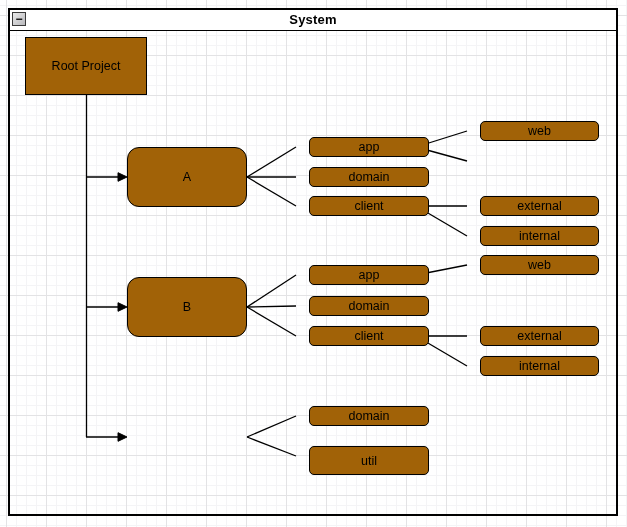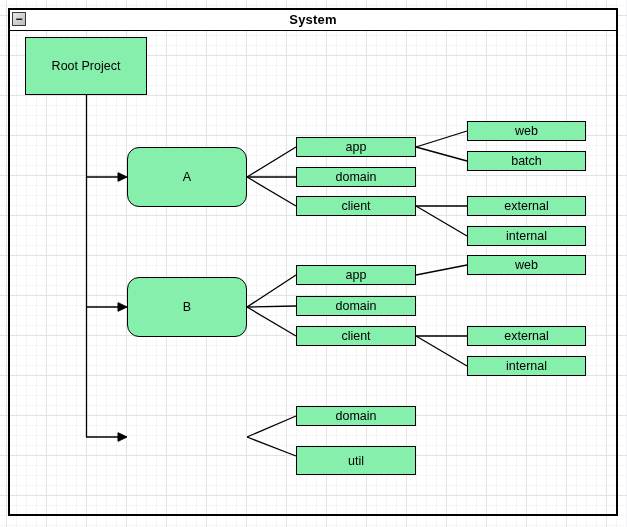--- a/index.html
+++ b/index.html
@@ -31,26 +31,26 @@
   }
   .collapse-btn{
     position:absolute;left:2px;top:2px;width:14px;height:14px;
     background:linear-gradient(135deg,#e9e9e9,#b9b9bd);
     border:1px solid #3a3a3a;box-sizing:border-box;
     display:flex;align-items:center;justify-content:center;
     font-size:12px;line-height:10px;font-weight:bold;cursor:pointer;
   }
   
   .node{
-    position:absolute;background:#86efac;border:1.4px solid #000;
+    position:absolute;background:#a16207;border:1.4px solid #000;
     box-sizing:border-box;display:flex;align-items:center;justify-content:center;
     font-size:12.5px;white-space:nowrap;cursor:default;
   }
   .big{border-radius:12px;}
-  .small{border-radius:0;}
+  .small{border-radius:5px;margin-left:13px;}
   .sharp{border-radius:0;}
   svg.wires{position:absolute;left:0;top:0;width:627px;height:527px;pointer-events:none;}
   svg.wires line{stroke:#000;stroke-width:1.3;}
   svg.wires polygon{fill:#000;stroke:#000;}
 </style>
 </head>
 <body>
 
 <div class="canvas">
 
@@ -86,21 +86,20 @@
   <div class="node sharp" style="left:25px;top:37px;width:122px;height:58px">Root Project</div>
 
   <div class="node big" style="left:127px;top:147px;width:120px;height:60px">A</div>
   <div class="node big" style="left:127px;top:277px;width:120px;height:60px">B</div>
 
   <div class="node small" style="left:296px;top:137px;width:120px;height:20px">app</div>
   <div class="node small" style="left:296px;top:167px;width:120px;height:20px">domain</div>
   <div class="node small" style="left:296px;top:196px;width:120px;height:20px">client</div>
 
   <div class="node small" style="left:467px;top:121px;width:119px;height:20px">web</div>
-  <div class="node small" style="left:467px;top:151px;width:119px;height:20px">batch</div>
   <div class="node small" style="left:467px;top:196px;width:119px;height:20px">external</div>
   <div class="node small" style="left:467px;top:226px;width:119px;height:20px">internal</div>
 
   <div class="node small" style="left:296px;top:265px;width:120px;height:20px">app</div>
   <div class="node small" style="left:296px;top:296px;width:120px;height:20px">domain</div>
   <div class="node small" style="left:296px;top:326px;width:120px;height:20px">client</div>
 
   <div class="node small" style="left:467px;top:255px;width:119px;height:20px">web</div>
   <div class="node small" style="left:467px;top:326px;width:119px;height:20px">external</div>
   <div class="node small" style="left:467px;top:356px;width:119px;height:20px">internal</div>

